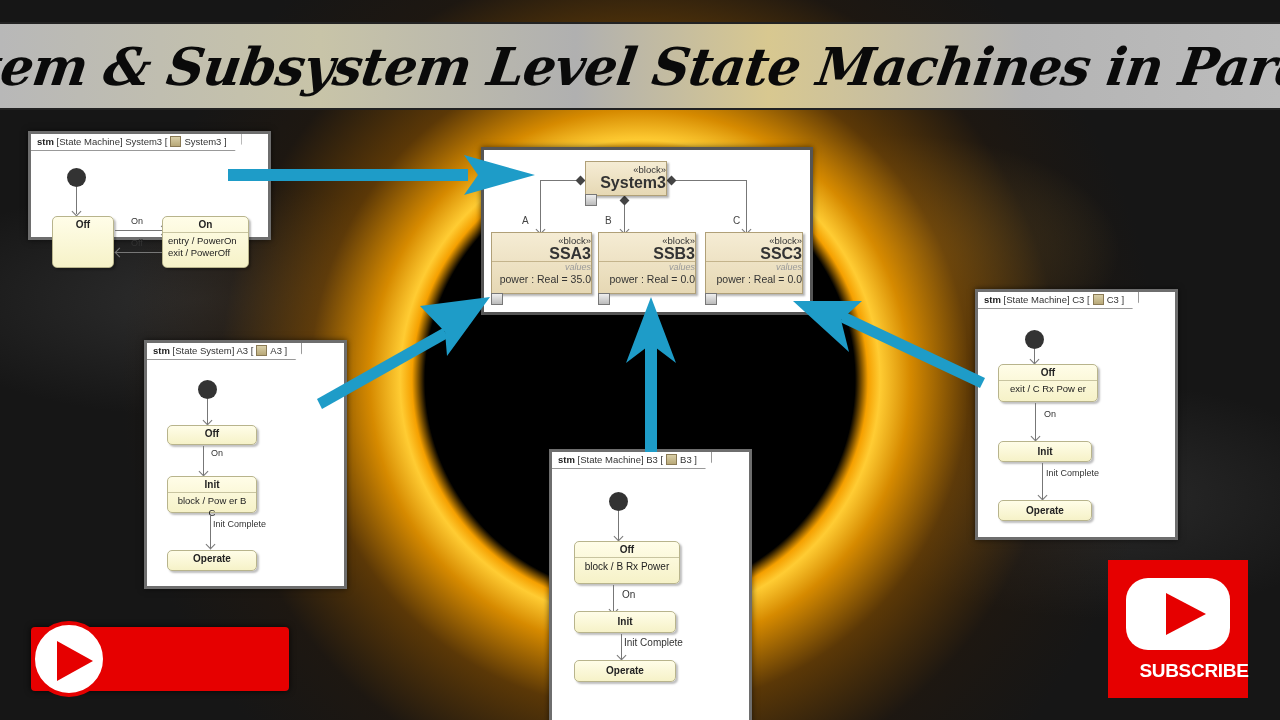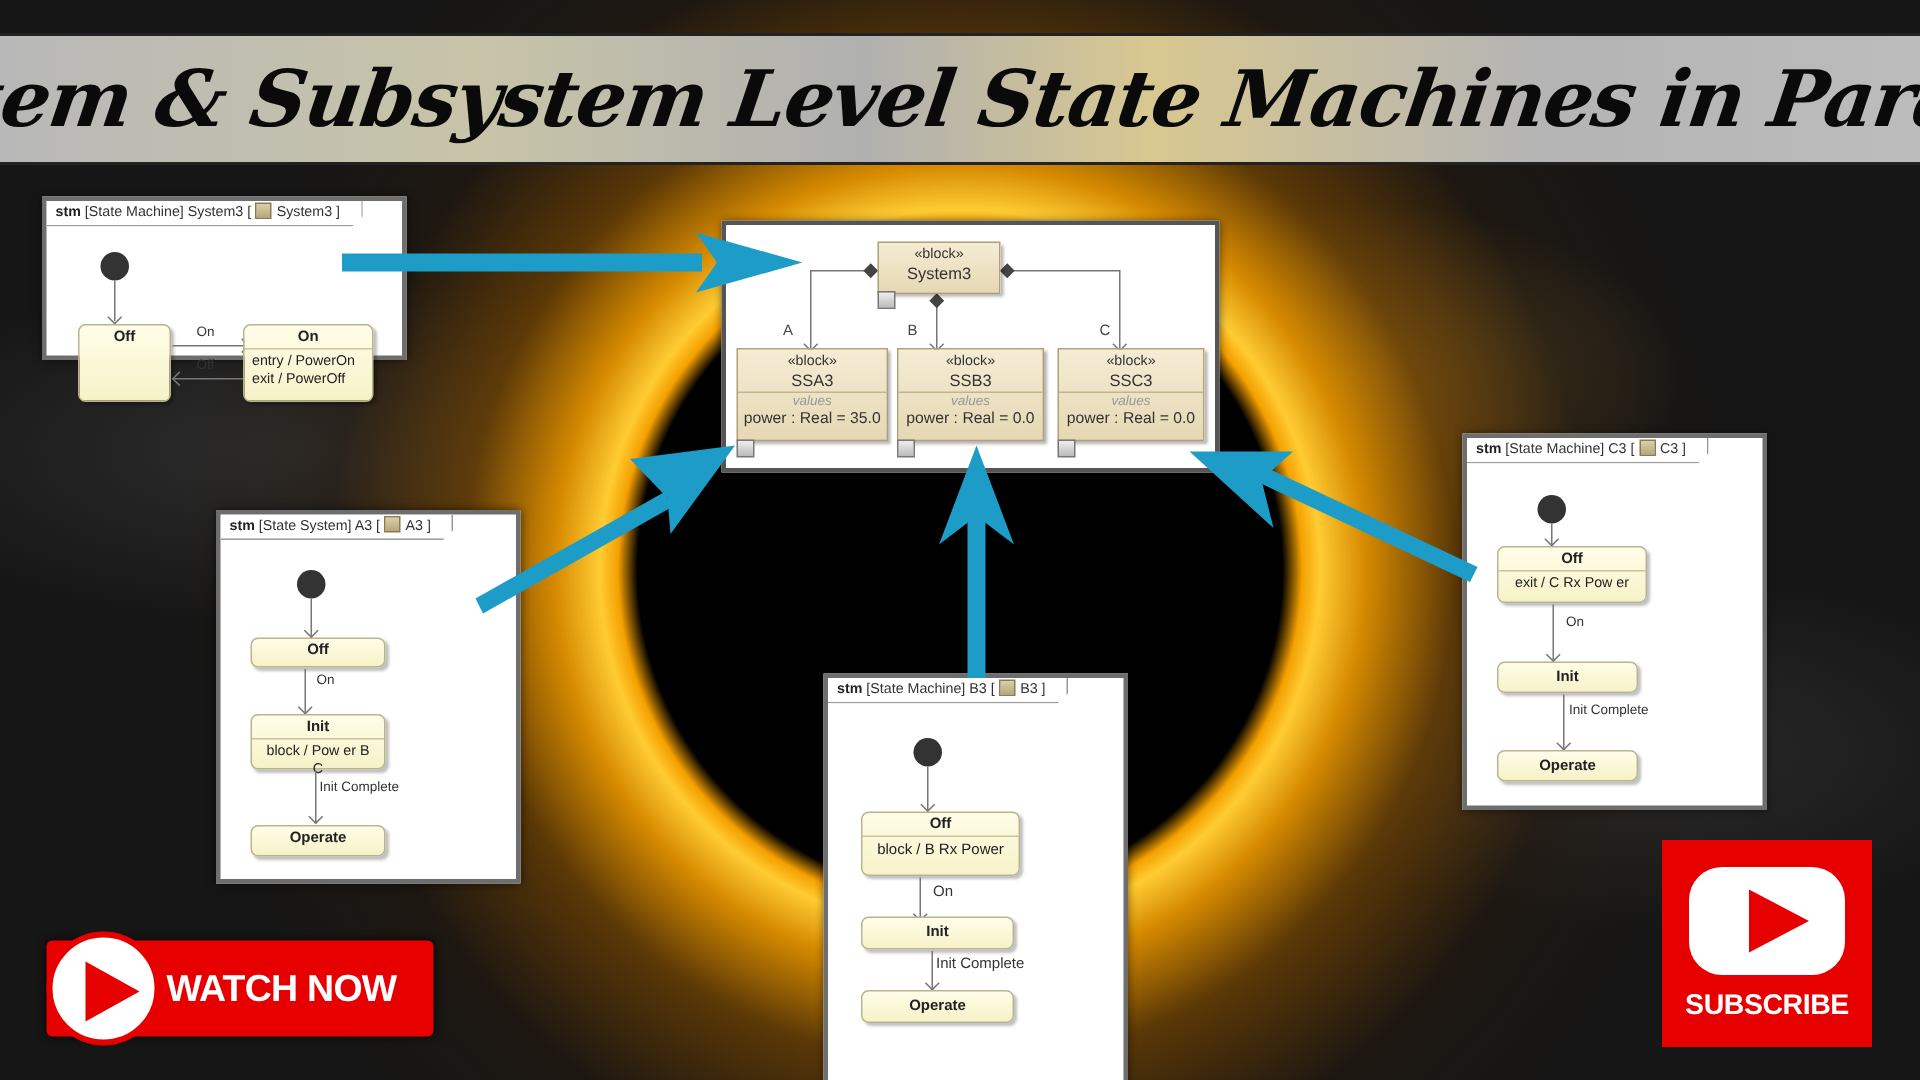--- a/index.html
+++ b/index.html
@@ -66,24 +66,24 @@
     font-size: 10px; color: #222; text-align: center;
   }
   .state .sname { font-weight: bold; line-height: 15px; }
   .state .sbody { border-top: 1px solid #c8c4a0; text-align: left; padding: 2px 5px; line-height: 12px; font-size: 9.5px; }
   .tlabel { position: absolute; font-size: 9px; color: #333; white-space: nowrap; }
 
   
   .block {
     position: absolute; background: linear-gradient(#f5ecd4, #e6d8b4);
     border: 1px solid #b0a078; box-shadow: 2px 2px 2px rgba(0,0,0,0.3);
-    text-align: center; font-size: 10px; color: #333;
+    text-align: right; font-size: 10px; color: #333;
   }
   .block .stereo { font-size: 9.5px; line-height: 12px; margin-top: 2px; }
-  .block .bname { font-weight: normal; font-size: 11px; line-height: 14px; }
+  .block .bname { font-weight: bold; font-size: 16px; line-height: 14px; }
   .block .values { border-top: 1px solid #c4b48c; }
   .block .vlabel { font-size: 9px; color: #999; font-style: italic; line-height: 11px; }
   .block .vrow { font-size: 10.5px; line-height: 13px; white-space: nowrap; }
   .corner-icon {
     position: absolute; width: 12px; height: 12px;
     background: linear-gradient(#eee, #bbb); border: 1px solid #777;
   }
   .role { position: absolute; font-size: 10px; color: #444; }
   .diamond { position: absolute; width: 7px; height: 7px; background: #444; transform: rotate(45deg); }
 
@@ -111,21 +111,21 @@
     position: absolute; left: 1108px; top: 560px; width: 140px; height: 138px; background: #e60000;
   }
   .yt-logo {
     position: absolute; left: 18px; top: 18px; width: 104px; height: 72px; background: #fff; border-radius: 22px;
   }
   .yt-logo::after {
     content: ""; position: absolute; left: 40px; top: 15px;
     border-left: 40px solid #e60000; border-top: 21px solid transparent; border-bottom: 21px solid transparent;
   }
   .sub-text {
-    position: absolute; left: 0; width: 140px; top: 100px; text-align: center;
+    position: absolute; left: 16px; width: 140px; top: 100px; text-align: center;
     color: #fff; font-weight: bold; font-size: 19px; letter-spacing: -0.3px;
   }
 </style>
 </head>
 <body>
 
 <div class="bg"></div>
 
 <div class="title-bar">
   <div class="title-text">System &amp; Subsystem Level State Machines in Parallel</div>
@@ -311,19 +311,18 @@
 
     <g>
       <polygon points="985,378 980,388 840,322 845,312"></polygon>
       <polygon points="793,301 862,301 841,320 849,352"></polygon>
     </g>
   </g>
 </svg>
 
 <div class="watch">
   <div class="watch-circle"></div>
-  <div class="watch-text">WATCH NOW</div>
 </div>
 
 <div class="subscribe">
   <div class="yt-logo"></div>
   <div class="sub-text">SUBSCRIBE</div>
 </div>
 
 </body></html>

